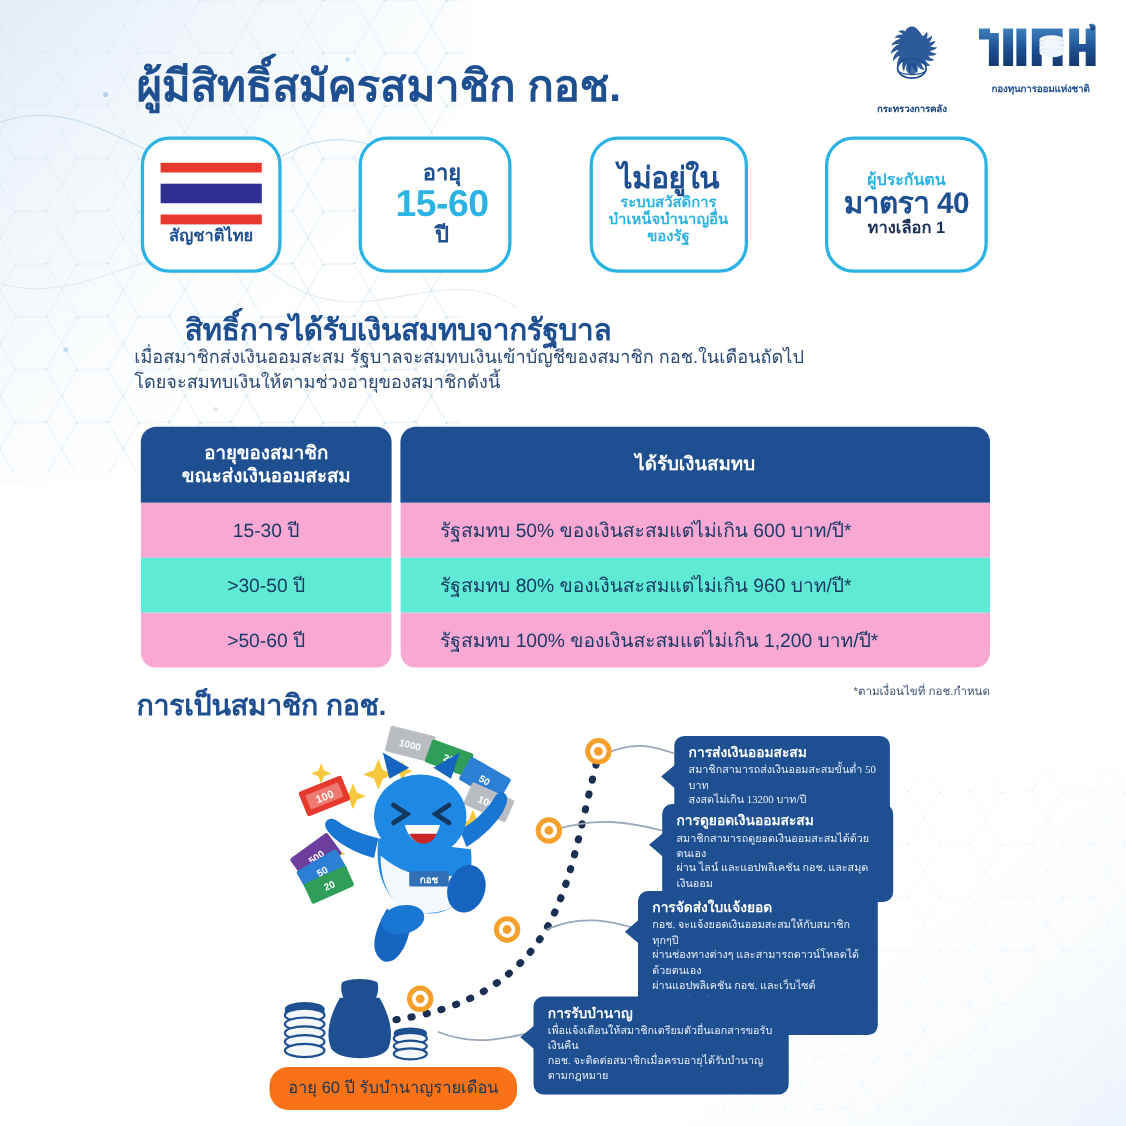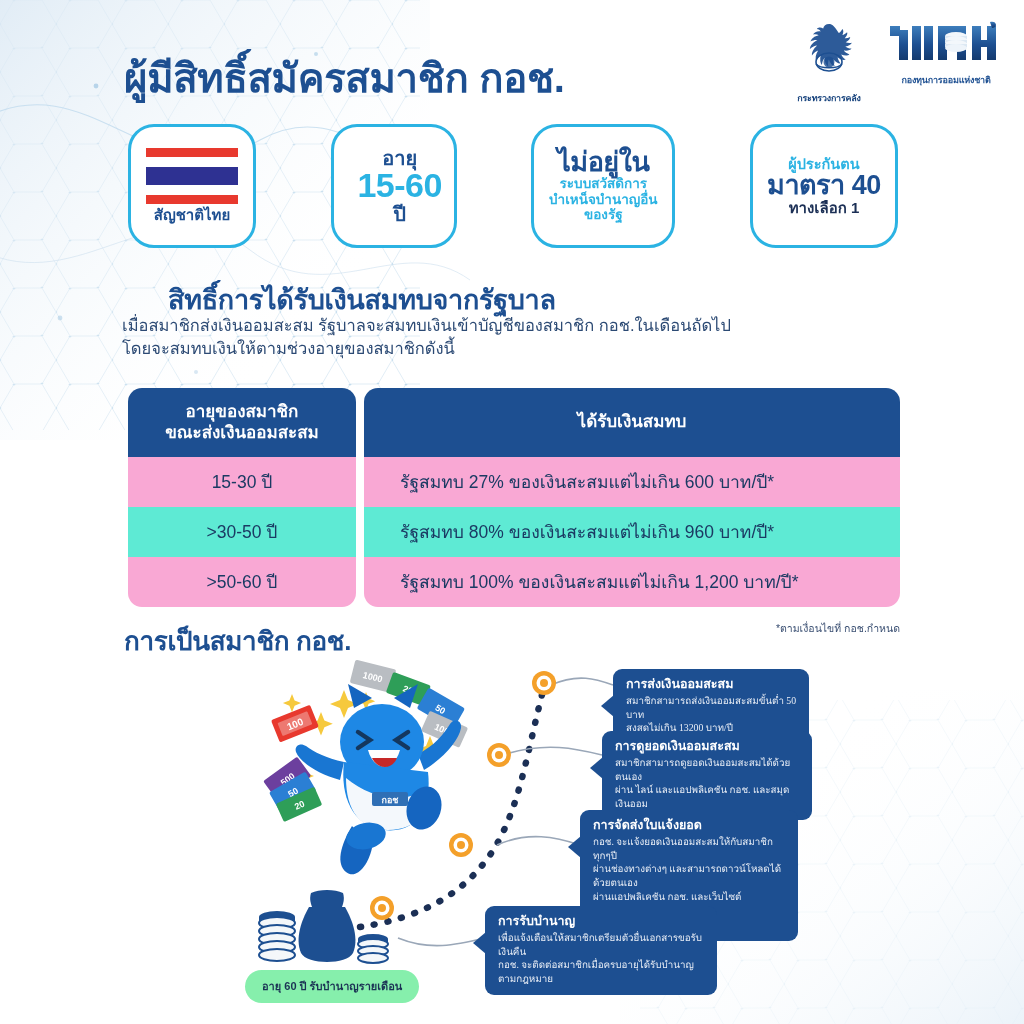--- a/index.html
+++ b/index.html
@@ -74,21 +74,21 @@
     border: 3.5px solid #2bb3e3;
     border-radius: 26px;
     display: flex;
     flex-direction: column;
     align-items: center;
     justify-content: center;
     padding: 6px 8px;
     text-align: center;
   }
   #card-nationality { width: 128px; }
-  #card-age         { width: 126px; padding-left: 20px; }
+  #card-age         { width: 139px; padding-left: 20px; }
   #card-welfare     { width: 144px; }
   #card-insured     { width: 148px; }
 
   .thai-flag {
     width: 92px; height: 56px;
     display: flex; flex-direction: column;
     margin-bottom: 3px;
   }
   .flag-red   { flex: 1.02; background: #e8392e; }
   .flag-white { flex: 1.02; background: #ffffff; }
@@ -230,24 +230,24 @@
   }
 
   #bubble-contribute { left: 613px; top: 14px;  width: 196px; }
   #bubble-balance    { left: 602px; top: 76px;  width: 210px; }
   #bubble-statement  { left: 580px; top: 155px; width: 218px; }
   #bubble-pension    { left: 485px; top: 251px; width: 232px; }
 
   #orange-badge {
     position: absolute;
     left: 245px; top: 315px;
-    background: #86efac;
+    background: #f97316;
     color: #1b3354;
-    font-size: 11px;
-    font-weight: bold;
+    font-size: 15px;
+    font-weight: normal;
     padding: 7px 17px 8px;
     border-radius: 17px;
     white-space: nowrap;
   }
 
   
   #mascot { position: absolute; left: 248px; top: -5px; width: 250px; height: 250px; }
   #moneybag { position: absolute; left: 245px; top: 228px; width: 180px; height: 90px; }
 </style>
 </head>
@@ -406,21 +406,21 @@
       <div class="tbl-body">
         <div class="tbl-cell row-a">15-30 ปี</div>
         <div class="tbl-cell row-b">&gt;30-50 ปี</div>
         <div class="tbl-cell row-a">&gt;50-60 ปี</div>
       </div>
     </div>
 
     <div class="tbl-col-right">
       <div class="tbl-head">ได้รับเงินสมทบ</div>
       <div class="tbl-body">
-        <div class="tbl-cell row-a">รัฐสมทบ 27% ของเงินสะสมแต่ไม่เกิน 600 บาท/ปี*</div>
+        <div class="tbl-cell row-a">รัฐสมทบ 50% ของเงินสะสมแต่ไม่เกิน 600 บาท/ปี*</div>
         <div class="tbl-cell row-b">รัฐสมทบ 80% ของเงินสะสมแต่ไม่เกิน 960 บาท/ปี*</div>
         <div class="tbl-cell row-a">รัฐสมทบ 100% ของเงินสะสมแต่ไม่เกิน 1,200 บาท/ปี*</div>
       </div>
     </div>
   </div>
 
   <div id="table-footnote">*ตามเงื่อนไขที่ กอช.กำหนด</div>
 
   <div id="journey-heading">การเป็นสมาชิก กอช.</div>
 

